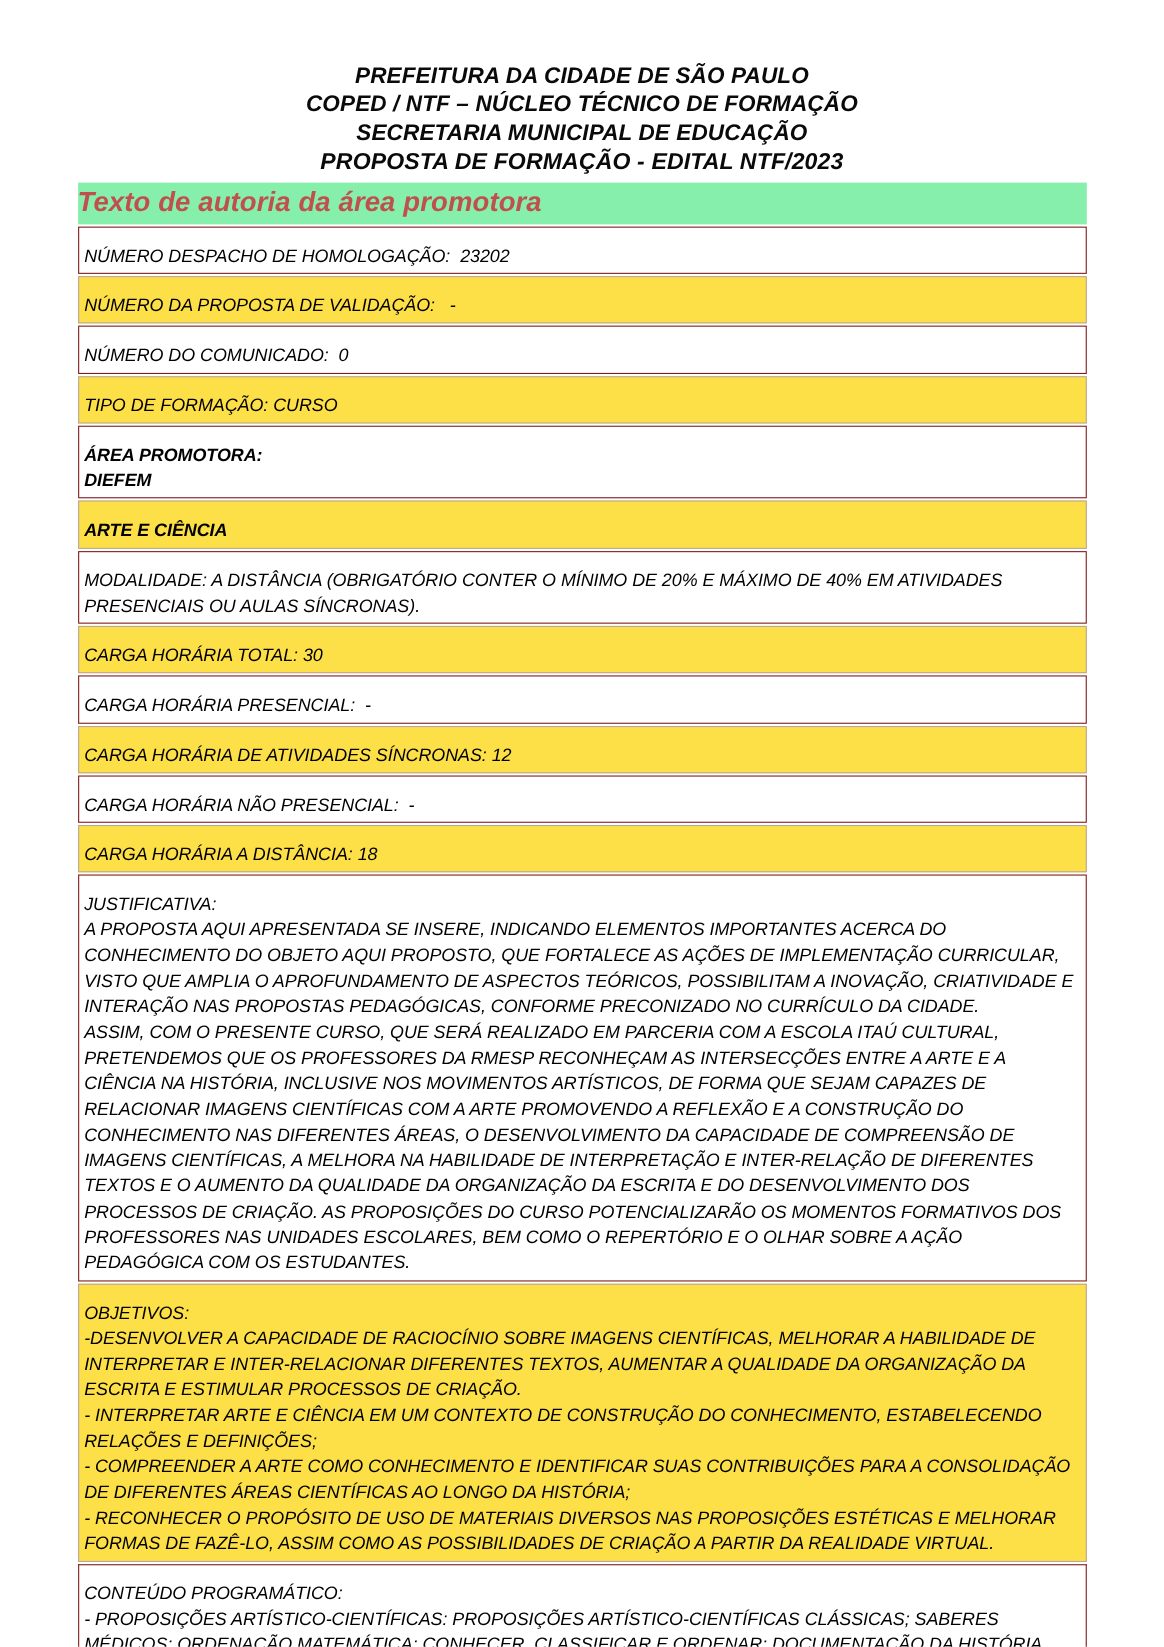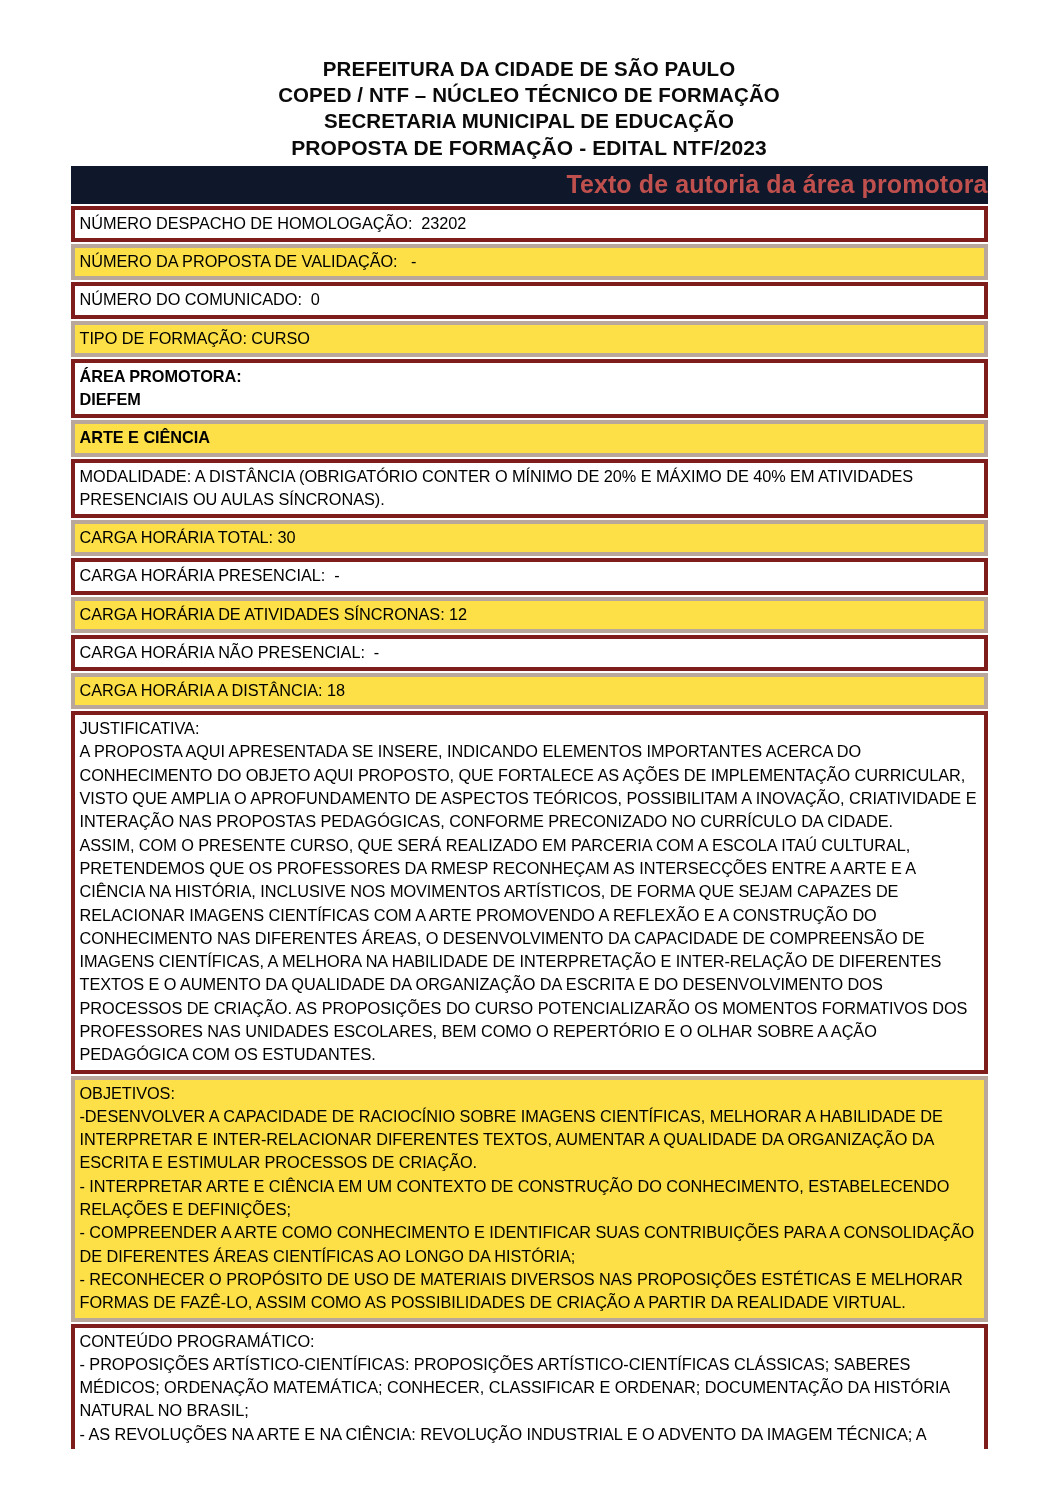--- a/index.html
+++ b/index.html
@@ -15,20 +15,21 @@
     color: #000000;
     -webkit-font-smoothing: antialiased;
   }
 
   .page {
     position: relative;
     width: 1058px;
     height: 1397px;
     background: #ffffff;
     box-sizing: border-box;
+    font-style: italic;
   }
 
   
   .doc-head {
     padding-top: 56px;
     text-align: center;
   }
   .doc-head .hline {
     font-weight: bold;
     font-size: 20.5px;
@@ -39,45 +40,45 @@
   }
   .doc-head .hline.big {
     font-size: 21px;
     line-height: 28px;
   }
 
   
   .banner {
     margin: 4px auto 0 auto;
     width: 917px;
-    background: #0f172a;
-    text-align: right;
+    background: #86efac;
+    text-align: left;
     padding: 3px 0 5px 0;
     box-sizing: border-box;
   }
   .banner-text {
     font-size: 25px;
     font-weight: bold;
     color: #C0504D;
     line-height: 30px;
     letter-spacing: 0.1px;
   }
 
   
   .tbl {
     margin: 2px auto 0 auto;
     width: 917px;
     box-sizing: border-box;
   }
   .row {
-    border: 4px solid #7f1d1d;
+    border: 1px solid #7f1d1d;
     box-sizing: border-box;
     background: #ffffff;
     margin-bottom: 2px;
-    padding: 2px 4px 3px 5px;
+    padding: 15px 4px 3px 5px;
     overflow: hidden;
   }
   .row.shade {
     background: #fde047;
     border-color: #b9a79c;
   }
   .row p {
     margin: 0;
     font-size: 16.3px;
     line-height: 23.2px;

